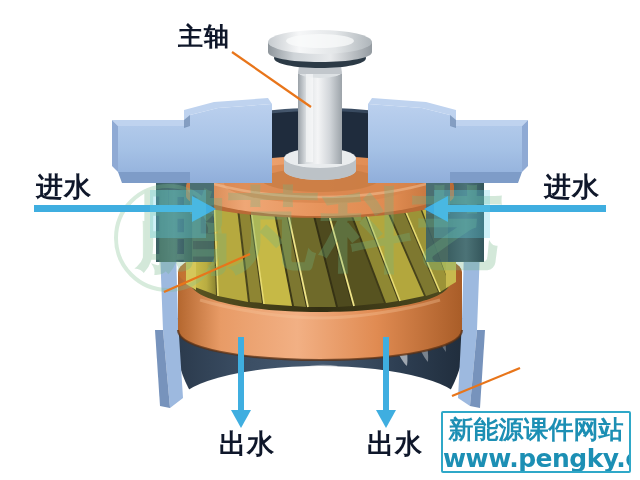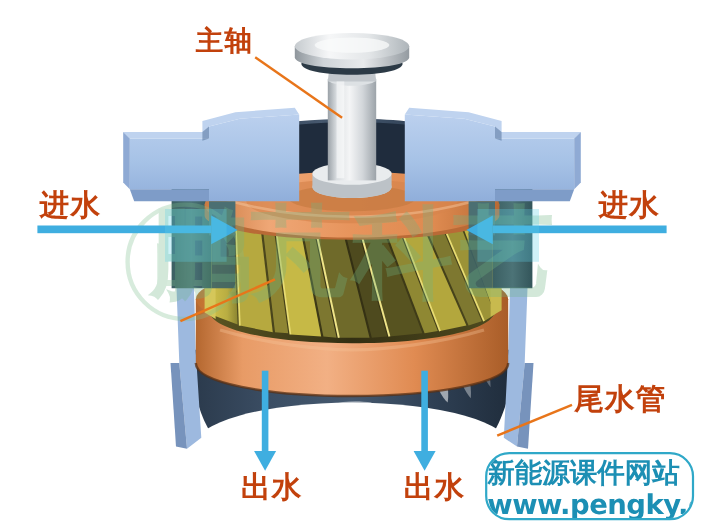--- a/index.html
+++ b/index.html
@@ -19,42 +19,43 @@
     overflow: hidden;
   }
   #scene {
     position: absolute;
     left: 0; top: 0;
     width: 640px;
     height: 480px;
   }
   .label {
     position: absolute;
-    color: #c2410c;
+    color: #0f172a;
     font-family: "DejaVu Sans", "Liberation Sans", sans-serif;
     font-weight: 700;
     white-space: nowrap;
     letter-spacing: 1px;
     line-height: 1;
     user-select: none;
   }
   .label-lg { font-size: 25px; }
   .label-md { font-size: 27px; }
 
   
   #logo-box {
     position: absolute;
     left: 441px;
     top: 411px;
     width: 190px;
     height: 62px;
     border: 2.5px solid #2FA8C8;
-    border-radius: 22px;
+    border-radius: 2px;
     background: rgba(255,255,255,0.82);
     box-sizing: border-box;
+    text-align: center;
     overflow: hidden;
   }
   #logo-line1 {
     display: block;
     color: #1C8FB4;
     font-size: 25px;
     font-weight: 700;
     line-height: 30px;
     margin-top: 2px;
     letter-spacing: 0px;
@@ -335,21 +336,20 @@
     </g>
   </svg>
 
   <div class="label label-lg" style="left:178px; top:24px;">主轴</div>
 
   <div class="label label-md" style="left:36px; top:173px;">进水</div>
 
   <div class="label label-md" style="left:544px; top:173px;">进水</div>
 
 
-  <div class="label label-md" style="left:522px; top:350px;">尾水管</div>
 
   <div class="label label-md" style="left:219px; top:430px;">出水</div>
 
   <div class="label label-md" style="left:367px; top:430px;">出水</div>
 
   <div id="logo-box">
     <span id="logo-line1">新能源课件网站</span>
     <span id="logo-line2">www.pengky.cn</span>
   </div>
 

